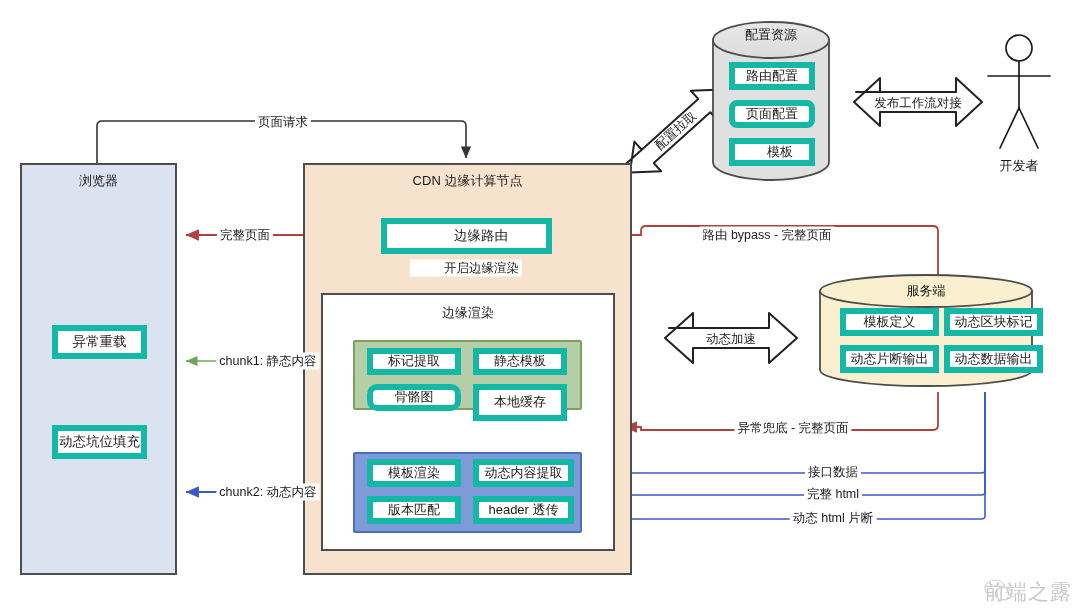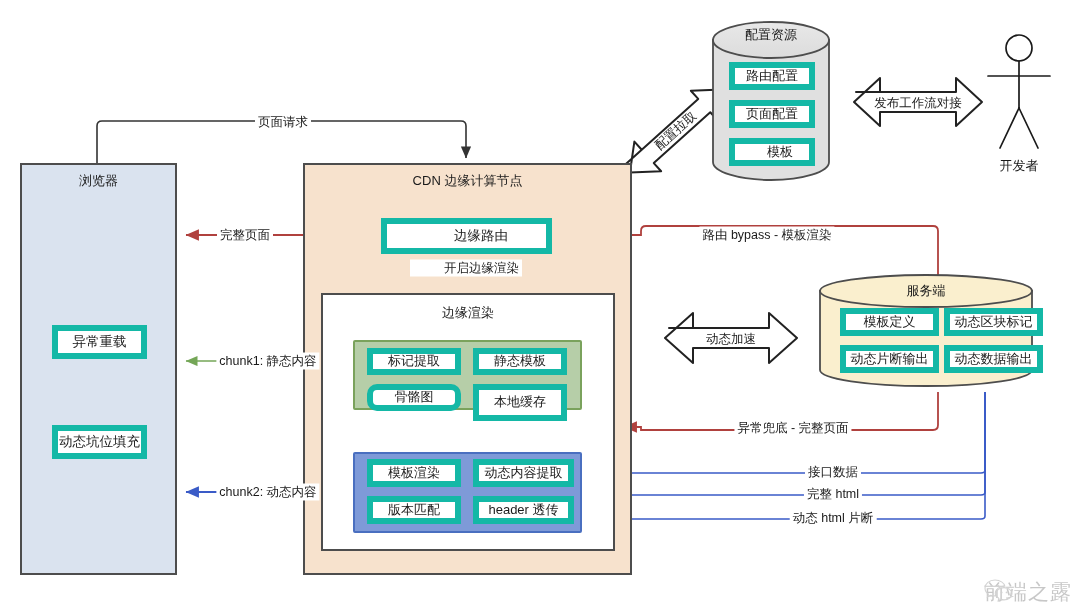--- a/index.html
+++ b/index.html
@@ -167,21 +167,21 @@
   <div class="node wbox" style="left:473px;top:496px;width:101px;height:28px;font-size:13px;">
     <span>header 透传</span>
   </div>
 
   <div class="node" style="left:713px;top:24px;width:116px;height:22px;font-size:13px;">
     <span>配置资源</span>
   </div>
   <div class="node wbox" style="left:729px;top:62px;width:86px;height:28px;font-size:13px;">
     <span>路由配置</span>
   </div>
-  <div class="node wbox" style="left:729px;top:100px;width:86px;height:28px;font-size:13px;">
+  <div class="node wbox" style="left:729px;top:100px;width:86px;height:28px;font-size:13px;border-radius:8px;">
     <span>页面配置</span>
   </div>
   <div class="node wbox" style="left:729px;top:138px;width:86px;height:28px;font-size:13px;padding-left:16px;">
     <span>模板</span>
   </div>
 
   <div class="node" style="left:820px;top:280px;width:212px;height:22px;font-size:13px;">
     <span>服务端</span>
   </div>
   <div class="node wbox" style="left:840px;top:308px;width:99px;height:28px;font-size:13px;">
@@ -200,21 +200,21 @@
   <div class="lbl nobg" style="left:1019px;top:166px;font-size:13px;">开发者</div>
 
   <div class="lbl" style="left:283px;top:122px;">页面请求</div>
 
   <div class="lbl nobg" style="left:676px;top:131px;transform:translate(-50%,-50%) rotate(-42deg);">配置拉取</div>
 
   <div class="lbl nobg" style="left:918px;top:103px;">发布工作流对接</div>
 
   <div class="lbl" style="left:245px;top:235px;">完整页面</div>
 
-  <div class="lbl" style="left:767px;top:235px;">路由 bypass - 模板渲染</div>
+  <div class="lbl" style="left:767px;top:235px;">路由 bypass - 完整页面</div>
 
   <div class="lbl" style="left:466px;top:268px;padding-left:34px;">开启边缘渲染</div>
 
   <div class="lbl nobg" style="left:731px;top:339px;">动态加速</div>
 
   <div class="lbl" style="left:268px;top:361px;">chunk1: 静态内容</div>
 
   <div class="lbl" style="left:268px;top:492px;">chunk2: 动态内容</div>
 
   <div class="lbl" style="left:793px;top:428px;">异常兜底 - 完整页面</div>

